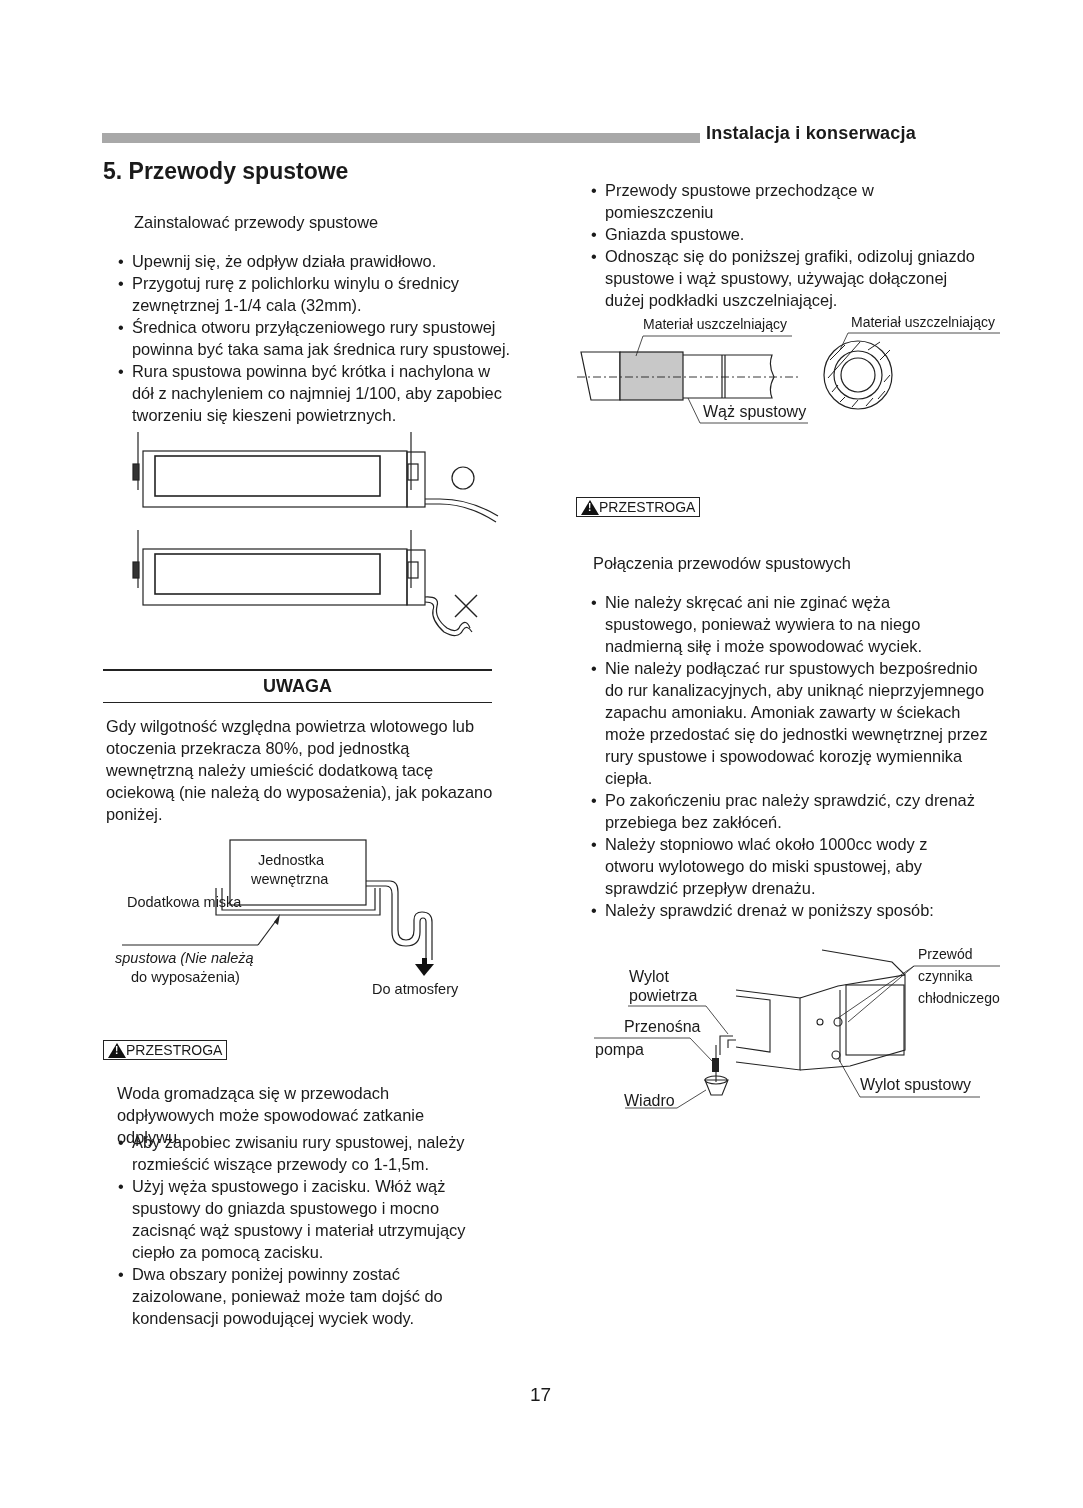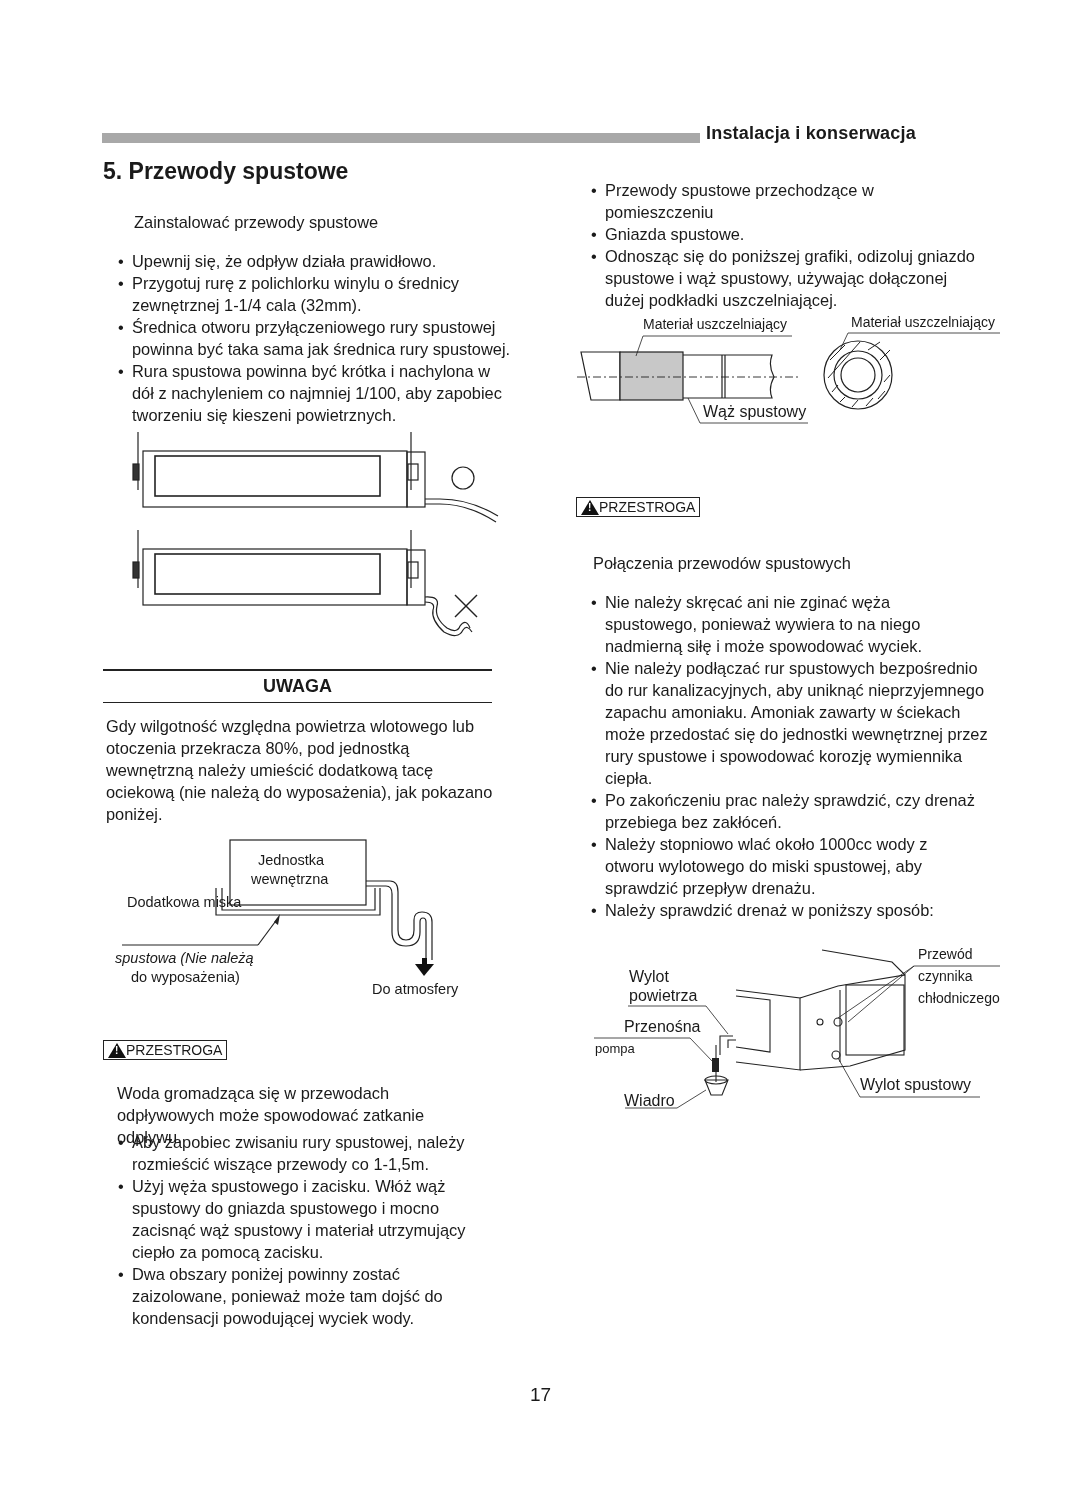--- a/index.html
+++ b/index.html
@@ -201,20 +201,20 @@
     <line x1="914" y1="966" x2="1000" y2="966"></line>
     <line x1="914" y1="966" x2="848" y2="1022"></line>
     <line x1="914" y1="966" x2="838" y2="1018"></line>
     <line x1="860" y1="1097" x2="980" y2="1097"></line>
     <line x1="860" y1="1097" x2="838" y2="1058"></line>
   </g>
 </svg>
 <div class="abs lbl" style="left:629px; top:968px; font-size:16px;">Wylot</div>
 <div class="abs lbl" style="left:629px; top:987px; font-size:16px;">powietrza</div>
 <div class="abs lbl" style="left:595px; top:1018px; font-size:16px;margin-left:29px;">Przenośna</div>
-<div class="abs lbl" style="left:595px; top:1041px; font-size:13px;text-align:center;">pompa</div>
+<div class="abs lbl" style="left:595px; top:1041px; font-size:16px;text-align:center;">pompa</div>
 <div class="abs lbl" style="left:624px; top:1092px; font-size:16px;">Wiadro</div>
 <div class="abs lbl-sm" style="left:918px; top:946px;">Przewód</div>
 <div class="abs lbl-sm" style="left:918px; top:968px;">czynnika</div>
 <div class="abs lbl-sm" style="left:918px; top:990px;">chłodniczego</div>
 <div class="abs lbl" style="left:860px; top:1076px; font-size:16px;">Wylot spustowy</div>
 
 <div class="abs pagenum">17</div>
 
 </body></html>

